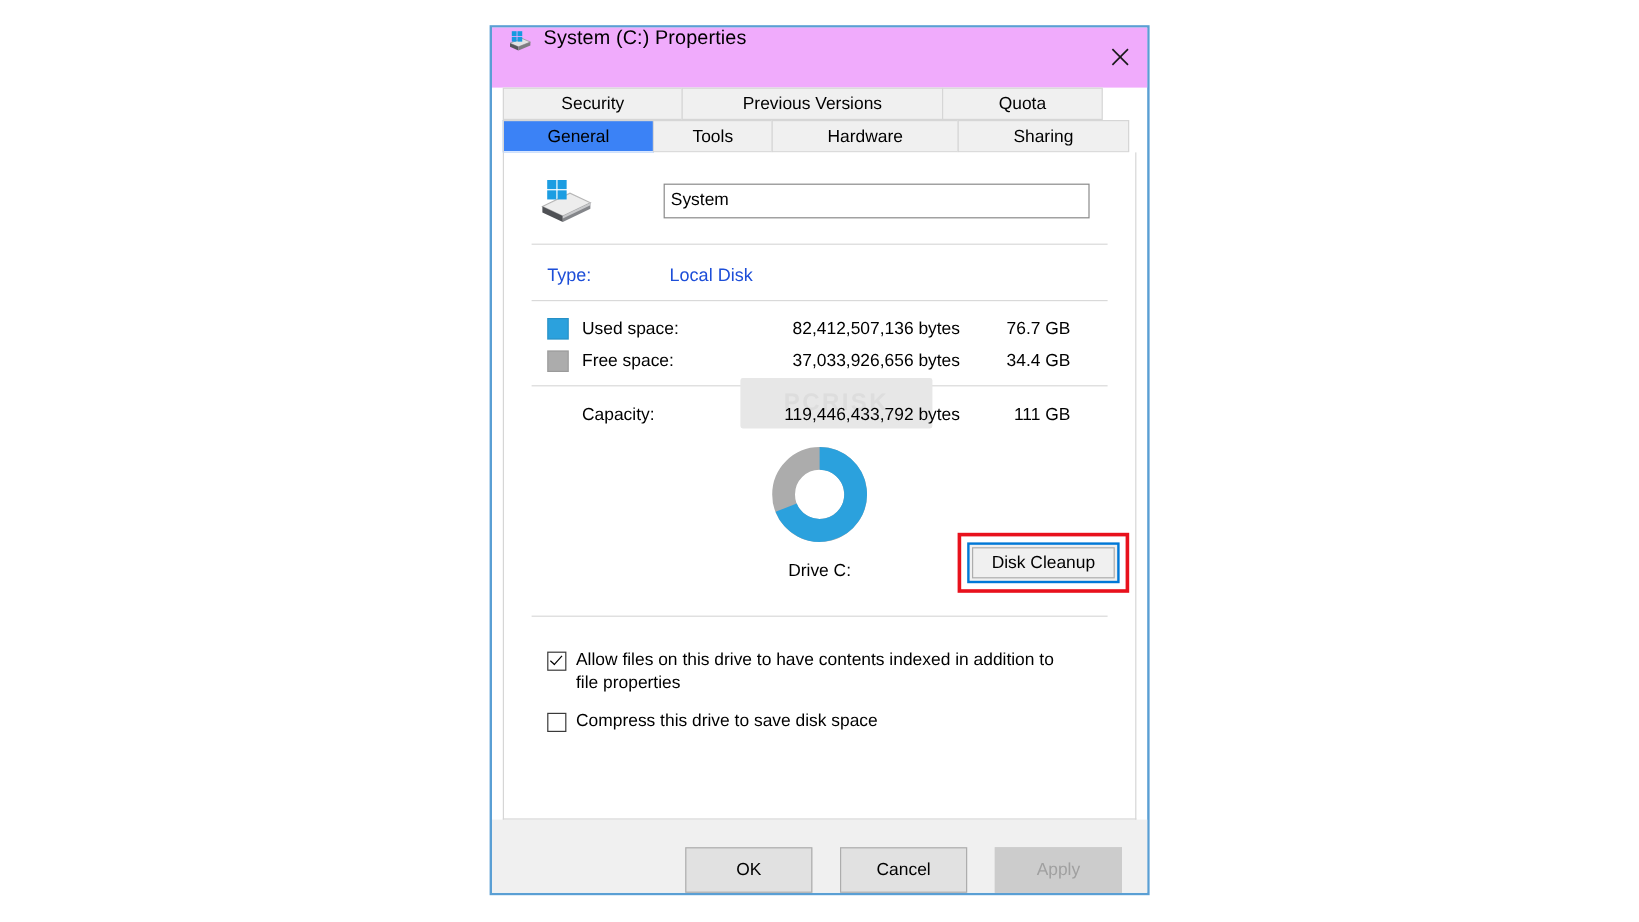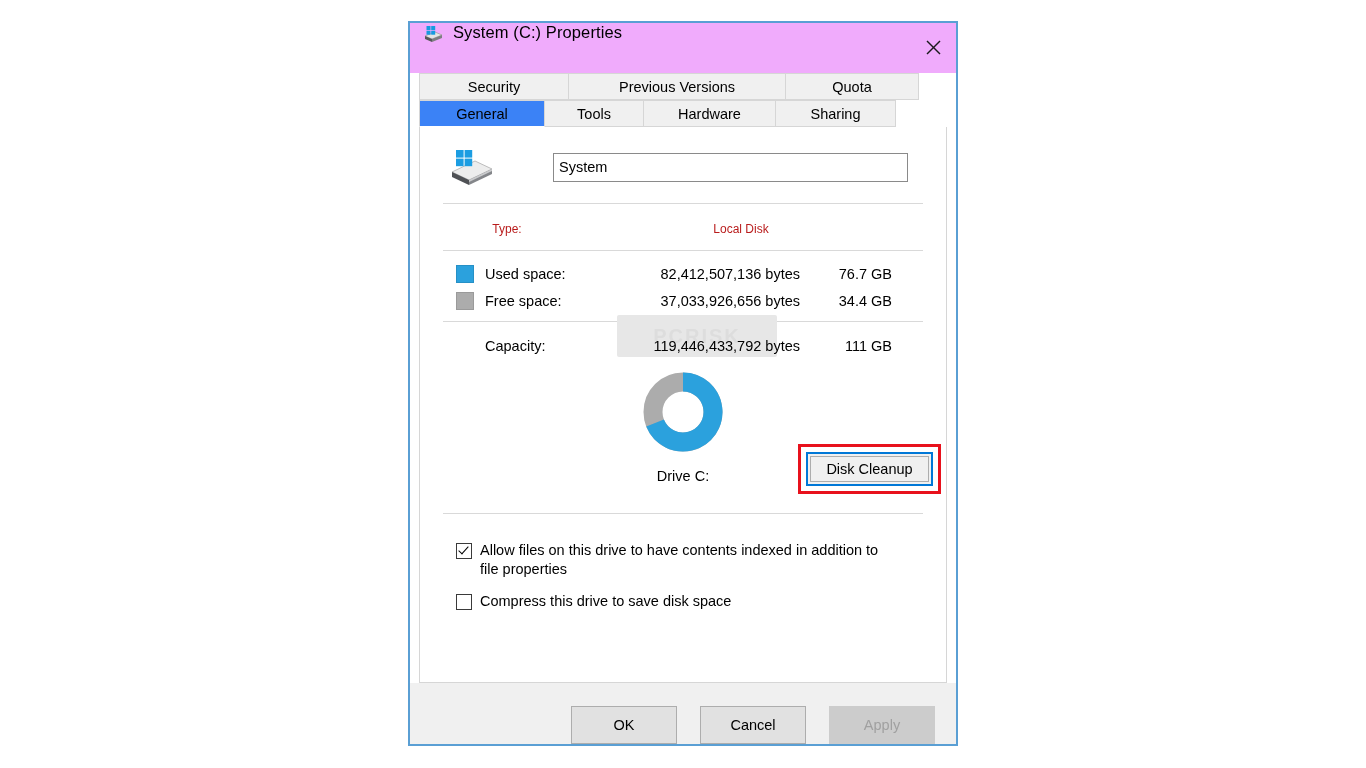--- a/index.html
+++ b/index.html
@@ -92,22 +92,22 @@
     border-bottom: 1px solid #ffffff;
     position: relative;
     z-index: 3;
   }
   .tab-row.row1 .tab { border-bottom: 1px solid #d6d6d6; }
   .tab-r1c1 { width: 150px; }
   .tab-r1c2 { width: 218px; }
   .tab-r1c3 { width: 134px; }
   .tab-r2c1 { width: 126px; }
   .tab-r2c2 { width: 100px; }
-  .tab-r2c3 { width: 133px; }
-  .tab-r2c4 { width: 121px; }
+  .tab-r2c3 { width: 156px; }
+  .tab-r2c4 { width: 143px; }
 
   
   #content-panel {
     flex: 1 1 auto;
     margin: 0 9px;
     border: 1px solid #d6d6d6;
     border-top: none;
     background: #ffffff;
     box-sizing: border-box;
     position: relative;
@@ -147,23 +147,22 @@
     margin: 0 -8px;
   }
   .divider.inset { margin: 0 1px 0 1px; }
 
   
   .info-table { padding: 12px 0 8px 14px; }
   .info-row {
     display: flex;
     height: 26px;
     align-items: center;
-    font-size: 12px;
-    color: #b91c1c;
-    text-align: center;
+    font-size: 15px;
+    color: #1d4ed8;
   }
   .info-label { width: 102px; flex: 0 0 102px; }
   .info-value { flex: 1 1 auto; }
 
   
   .space-table { padding: 9px 0 7px 14px; }
   .space-row {
     display: flex;
     align-items: center;
     height: 27px;

